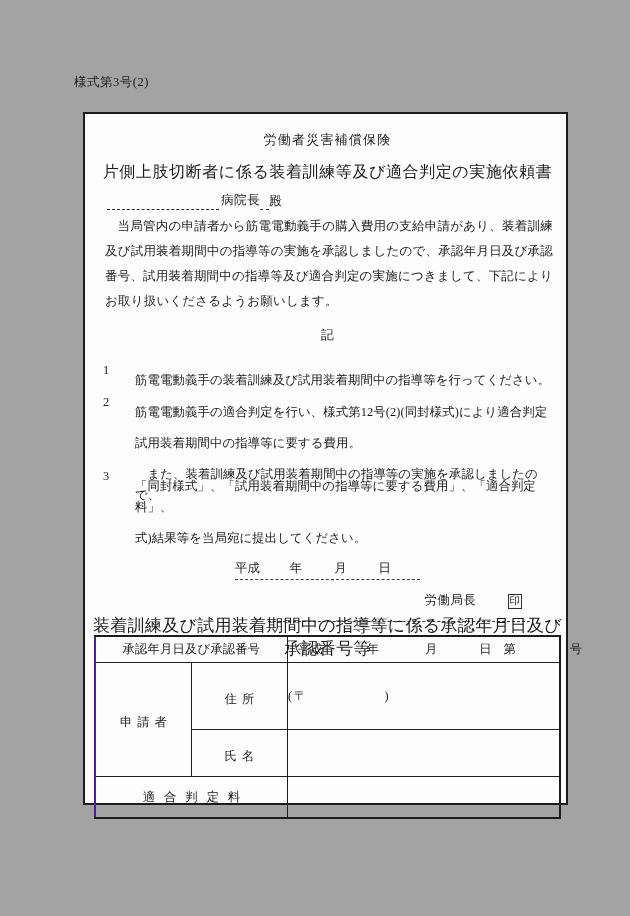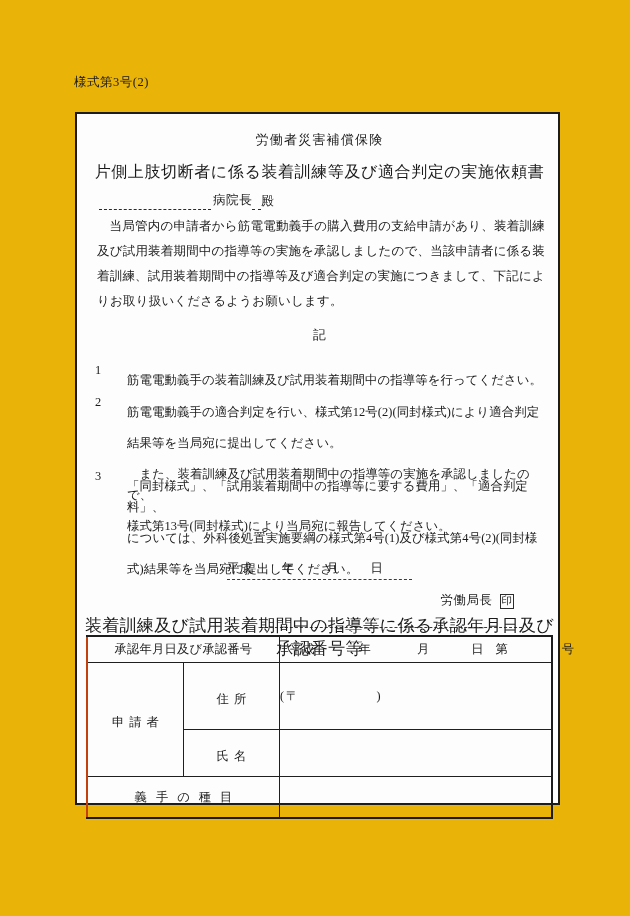--- a/index.html
+++ b/index.html
@@ -11,35 +11,35 @@
     height: 916px;
     background: #fbfbfb;
     font-family: "Liberation Serif", "DejaVu Serif", serif;
     color: #1a1a1a;
     -webkit-font-smoothing: antialiased;
   }
   .page {
     position: relative;
     width: 630px;
     height: 916px;
-    background: #eab308;
+    background: #a3a3a3;
   }
   
   .form-no {
     position: absolute;
     left: 74px;
     top: 74px;
     font-size: 12.5px;
     letter-spacing: 0.5px;
     white-space: nowrap;
   }
   
   .sheet {
     position: absolute;
-    left: 75px;
+    left: 83px;
     top: 112px;
     width: 485px;
     height: 693px;
     border: 2px solid #1c1c1c;
     box-sizing: border-box;
     background: #fdfdfd;
   }
   .inner {
     position: absolute;
     left: 0;
@@ -167,21 +167,22 @@
   .sign-line {
     position: absolute;
     left: 183px;
     top: 478px;
     width: 262px;
     display: flex;
     align-items: flex-end;
     justify-content: flex-end;
     font-size: 12.4px;
     border-bottom: 1px dashed #3a3a3a;
-    padding-bottom: 18px;
+    padding-bottom: 12px;
+    gap: 24px;
   }
   .sign-line .role {
     letter-spacing: 0.6px;
     margin-right: 7px;
   }
   .seal-box {
     display: inline-block;
     border: 1px solid #2c2c2c;
     font-size: 10.5px;
     line-height: 1;
@@ -208,21 +209,21 @@
     width: 467px;
     border-collapse: collapse;
     table-layout: fixed;
     font-size: 12.3px;
   }
   table.form-table td {
     border: 1px solid #1f1f1f;
     padding: 0;
     vertical-align: middle;
   }
-  table.form-table .outer-l { border-left: 2px solid #c2410c; }
+  table.form-table .outer-l { border-left: 2px solid #4c1d95; }
   table.form-table .outer-r { border-right: 2px solid #1c1c1c; }
   table.form-table tr.first td { border-top: 2px solid #1c1c1c; }
   table.form-table tr.last td { border-bottom: 2px solid #1c1c1c; }
 
   .cellpad { padding: 3px 6px; }
   .lbl-spread {
     text-align: center;
     letter-spacing: 0.2px;
     white-space: nowrap;
   }
@@ -279,46 +280,44 @@
       <div class="title-main">労働者災害補償保険</div>
       <div class="title-sub">片側上肢切断者に係る装着訓練等及び適合判定の実施依頼書</div>
 
       <div class="addressee">
         <span class="fill"></span>
         <span class="who">病院長</span>
         <span class="gap"></span>
         <span class="hono">殿</span>
       </div>
 
-      <div class="body-para">当局管内の申請者から筋電電動義手の購入費用の支給申請があり、装着訓練及び試用装着期間中の指導等の実施を承認しましたので、当該申請者に係る装着訓練、試用装着期間中の指導等及び適合判定の実施につきまして、下記によりお取り扱いくださるようお願いします。</div>
+      <div class="body-para">当局管内の申請者から筋電電動義手の購入費用の支給申請があり、装着訓練及び試用装着期間中の指導等の実施を承認しましたので、承認年月日及び承認番号、試用装着期間中の指導等及び適合判定の実施につきまして、下記によりお取り扱いくださるようお願いします。</div>
 
       <div class="ki">記</div>
 
       <div class="item" id="item1">
         <span class="num">1</span>
         <span class="txt">
           <p>筋電電動義手の装着訓練及び試用装着期間中の指導等を行ってください。</p>
         </span>
       </div>
 
       <div class="item" id="item2">
         <span class="num">2</span>
         <span class="txt">
           <p>筋電電動義手の適合判定を行い、様式第12号(2)(同封様式)により適合判定</p>
-          <p>結果等を当局宛に提出してください。</p>
+          <p>試用装着期間中の指導等に要する費用。</p>
           <p class="ind">また、装着訓練及び試用装着期間中の指導等の実施を承認しましたので、</p>
-          <p>様式第13号(同封様式)により当局宛に報告してください。</p>
         </span>
       </div>
 
       <div class="item" id="item3">
         <span class="num">3</span>
         <span class="txt">
           <p>「同封様式」、「試用装着期間中の指導等に要する費用」、「適合判定料」、</p>
-          <p>については、外科後処置実施要綱の様式第4号(1)及び様式第4号(2)(同封様</p>
           <p>式)結果等を当局宛に提出してください。</p>
         </span>
       </div>
 
       <div class="date-line">
         <span class="era">平成</span>
         <span class="y">年</span>
         <span class="m">月</span>
         <span class="d">日</span>
       </div>
@@ -369,21 +368,21 @@
             <td>
               <div class="cellpad lbl-wide">氏名</div>
             </td>
             <td class="outer-r h-name">
               <div class="cellpad"></div>
             </td>
           </tr>
 
           <tr class="last">
             <td class="outer-l" colspan="2">
-              <div class="cellpad lbl-wider">義手の種目</div>
+              <div class="cellpad lbl-wider">適合判定料</div>
             </td>
             <td class="outer-r h-kind">
               <div class="cellpad"></div>
             </td>
           </tr>
         </tbody>
       </table>
 
     </div>
   </div>

